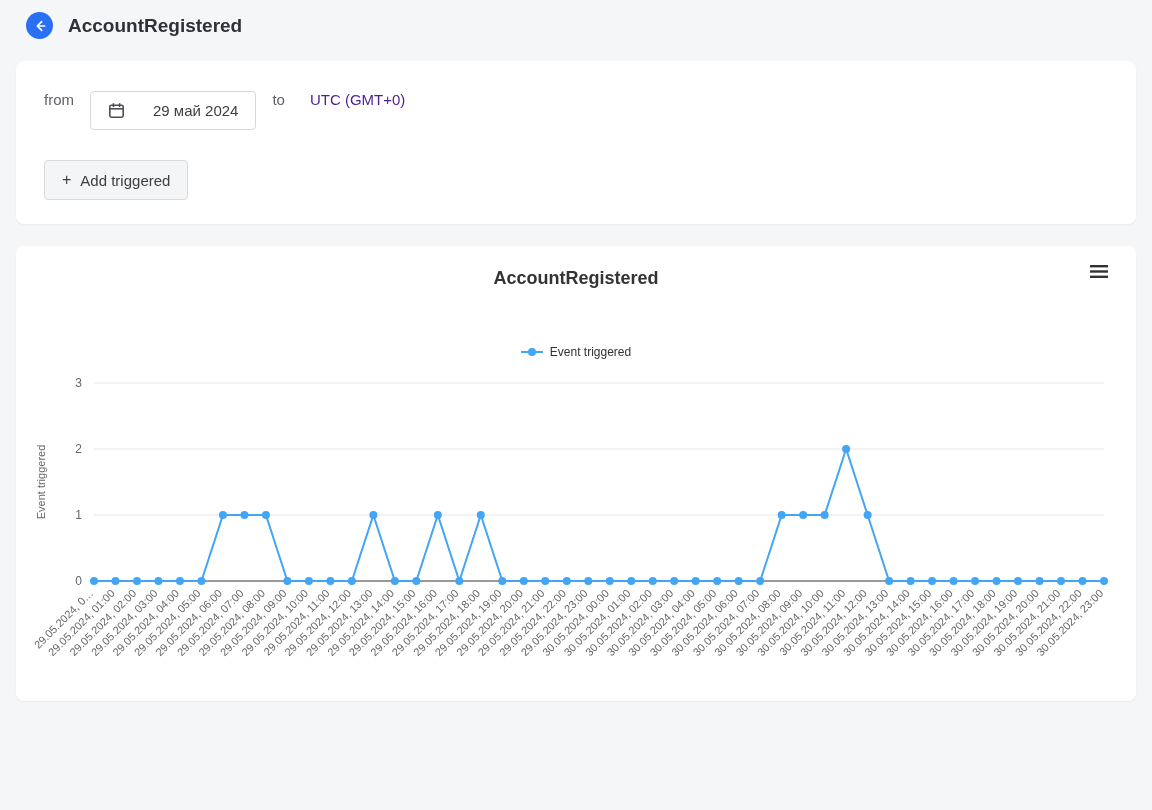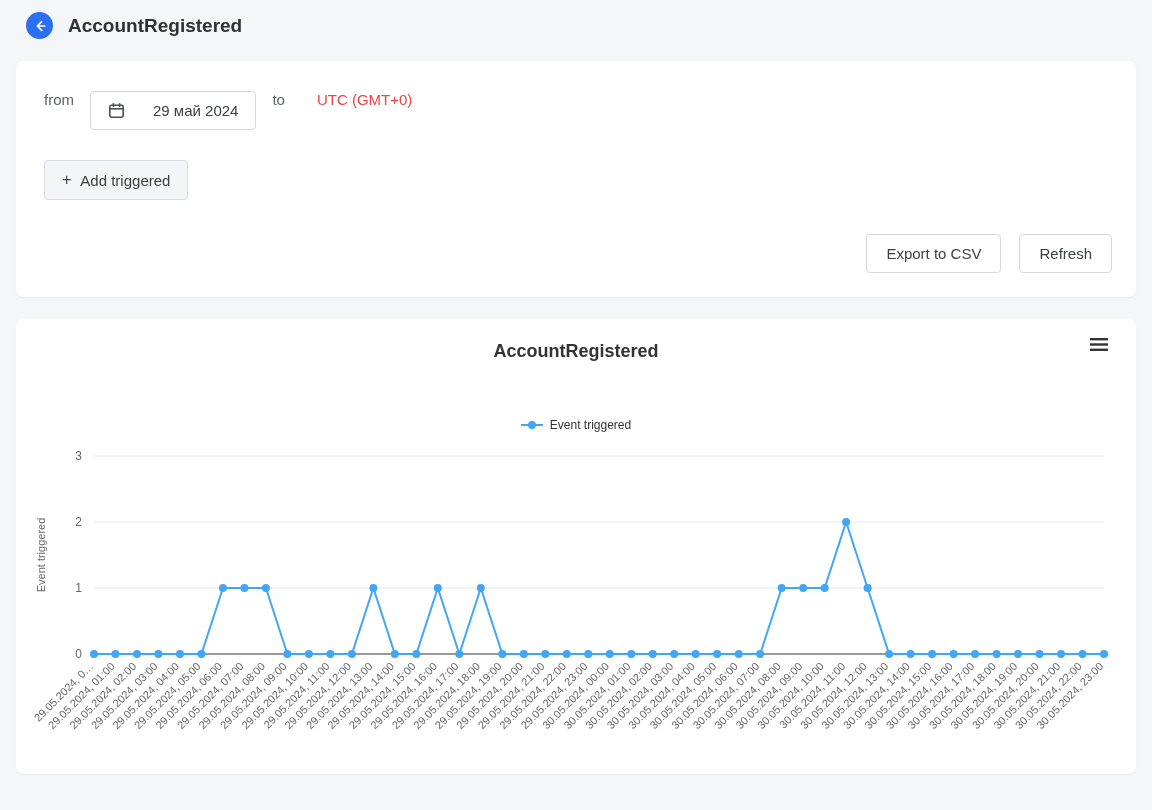--- a/index.html
+++ b/index.html
@@ -30,21 +30,21 @@
   }
   .filter-card { margin-top: 12px; padding: 30px 24px 24px 28px; }
   .filter-row { display: flex; align-items: flex-start; gap: 16px; }
   .filter-label { color: #5f6368; font-size: 15px; }
   .date-box {
     display: inline-flex; align-items: center; gap: 28px;
     border: 1px solid #d5d8dd; border-radius: 4px;
     padding: 10px 17px; background: #fff; cursor: pointer;
     font-size: 15px; color: #3c4043;
   }
-  .tz { color: #ef4444; font-size: 15px; margin-left: 16px; }
+  .tz { color: #4c1d95; font-size: 15px; margin-left: 9px; }
   .add-condition {
     margin-top: 30px; display: inline-flex; align-items: center; gap: 9px;
     background: #f4f5f7; border: 1px solid #d9dbdf; border-radius: 4px;
     padding: 10px 17px; font-size: 15px; color: #3c4043; cursor: pointer;
     font-family: "Liberation Sans", sans-serif;
   }
   .plus-glyph { font-size: 16px; color: #3c4043; }
   .actions { display: flex; justify-content: flex-end; gap: 18px; margin-top: 34px; }
   .btn {
     background: #fff; border: 1px solid #d5d8dd; border-radius: 4px;
@@ -96,24 +96,20 @@
     </div>
     <span class="filter-label">to</span>
     <span class="tz">UTC (GMT+0)</span>
   </div>
 
   <button class="add-condition">
     <span class="plus-glyph">+</span>
     <span>Add triggered</span>
   </button>
 
-  <div class="actions">
-    <button class="btn">Export to CSV</button>
-    <button class="btn">Refresh</button>
-  </div>
 </section>
 
 <section class="card chart-card">
   <div class="chart-title">AccountRegistered</div>
   <button class="chart-menu">
     <span style="display:flex;">
       <svg width="22" height="15" viewBox="0 0 22 15">
         <rect x="2" y="1" width="18" height="2.4" fill="#333"></rect>
         <rect x="2" y="6.3" width="18" height="2.4" fill="#333"></rect>
         <rect x="2" y="11.6" width="18" height="2.4" fill="#333"></rect>

